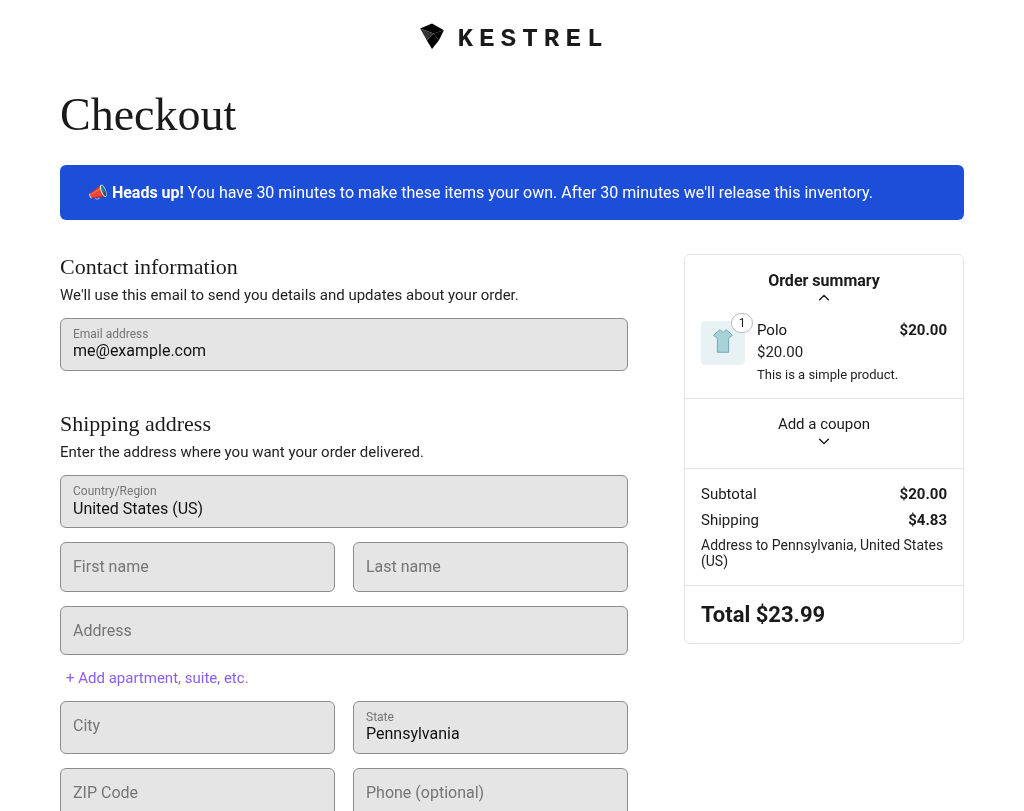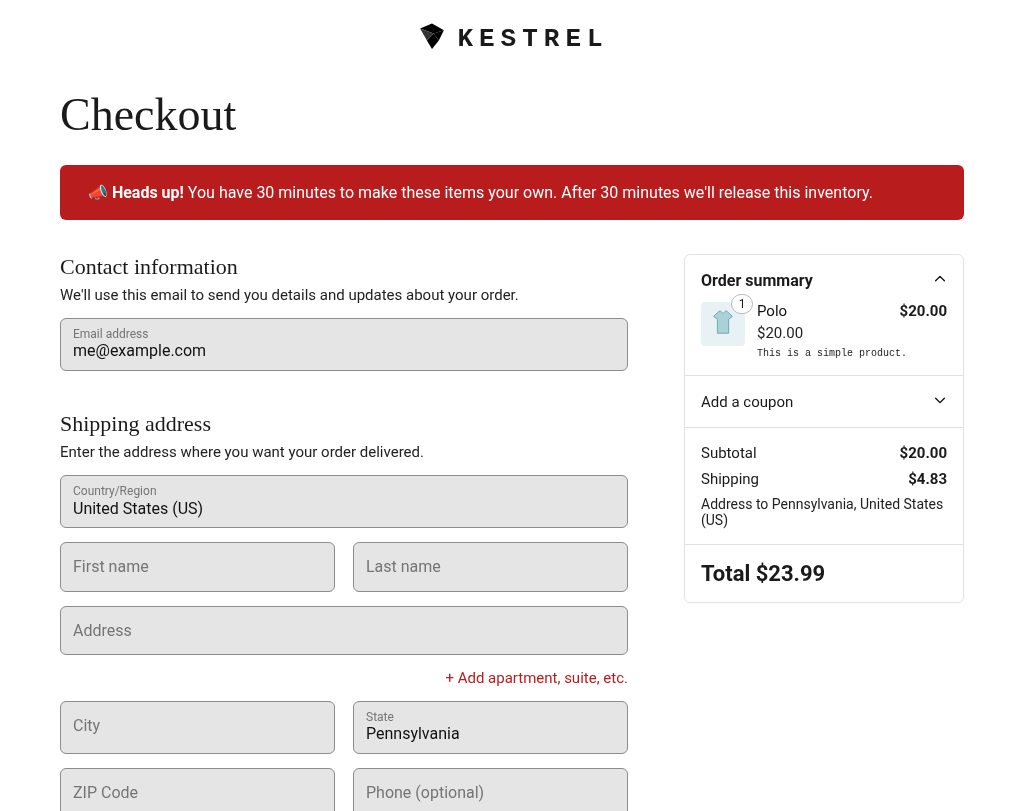--- a/index.html
+++ b/index.html
@@ -29,21 +29,21 @@
       font-size: 26px;
       letter-spacing: 6px;
     }
     h1.page-title {
       font-family: Georgia, "Times New Roman", serif;
       font-weight: 400;
       font-size: 46px;
       margin: 10px 0 24px 0;
     }
     .alert {
-      background: #b91c1c;
+      background: #1d4ed8;
       color: #fff;
       padding: 18px 28px;
       border-radius: 6px;
       font-size: 16px;
       margin-bottom: 34px;
     }
     .alert strong { font-weight: 700; }
     .cols {
       display: flex;
       gap: 56px;
@@ -86,40 +86,40 @@
       color: #757575;
       line-height: 1.2;
     }
     .row2 {
       display: flex;
       gap: 18px;
     }
     .row2 > .field { flex: 1 1 0; }
     .link-line {
       font-size: 15px;
-      color: #b91c1c;
+      color: #8b5cf6;
       margin: 0 0 14px 6px;
-      text-align: right;
     }
     .section-gap { height: 26px; }
 
     
     .summary {
       border: 1px solid #e2e2e2;
       border-radius: 6px;
     }
     .summary-sec {
       border-bottom: 1px solid #e2e2e2;
       padding: 16px;
     }
     .summary-sec:last-child { border-bottom: none; }
     .sum-row {
       display: flex;
       justify-content: space-between;
       align-items: center;
+      flex-direction: column;
     }
     .sum-title { font-weight: 700; font-size: 16px; }
     .chev { width: 14px; height: 14px; }
     .product-row {
       display: flex;
       gap: 12px;
       margin-top: 12px;
       align-items: flex-start;
     }
     .thumb-wrap {
@@ -142,21 +142,21 @@
       display: flex; align-items: center; justify-content: center;
       padding: 0 6px;
     }
     .prod-info { flex: 1; font-size: 15px; }
     .prod-name-row {
       display: flex; justify-content: space-between; align-items: flex-end;
     }
     .prod-name { color: #111; }
     .prod-price { font-weight: 700; }
     .prod-unit { color: #222; margin-top: 4px; }
-    .prod-desc { color: #222; margin-top: 6px; font-size: 10px; font-family: Liberation Mono, monospace; }
+    .prod-desc { color: #222; margin-top: 6px; font-size: 13px; }
     .coupon-sec .sum-row .sum-label { font-size: 15px; }
     .totals-sec .line {
       display: flex; justify-content: space-between;
       font-size: 15px;
       margin-bottom: 8px;
     }
     .line .val { font-weight: 700; }
     .ship-method { font-size: 12px; color: #555; margin-top: -4px; margin-bottom: 10px; }
     .ship-to { font-size: 14px; color: #222; margin-top: 6px; }
     .total-sec .line { font-size: 22px; font-weight: 700; }

